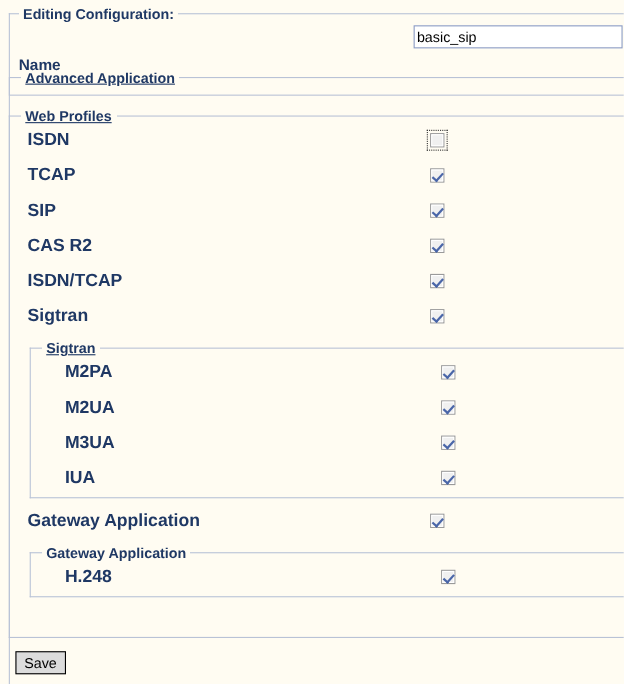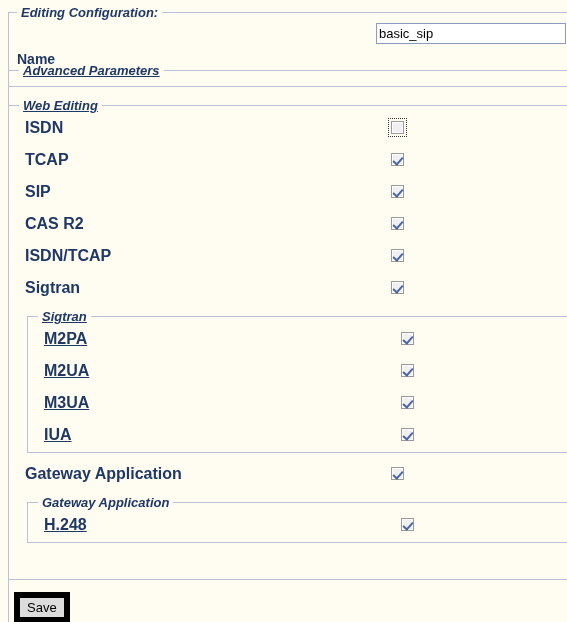--- a/index.html
+++ b/index.html
@@ -24,21 +24,20 @@
     margin: 0;
     padding: 0;
     background: transparent;
   }
   legend {
     font-weight: bold;
     font-size: 13px;
     color: #1F3864;
     padding: 0 4px;
     margin-left: 10px;
-    font-style: italic;
   }
   legend.link {
     text-decoration: underline;
     cursor: pointer;
   }
 
   
   .outer {
     position: absolute;
     left: 8px;
@@ -155,55 +154,55 @@
   }
 
   
   .nested {
     position: relative;
     margin: 4px 0 6px 18px;
     width: 572px;
     box-sizing: border-box;
     border-right: none;
   }
-  .nested > .row .lbl { left: 16px; text-decoration: underline; }
+  .nested > .row .lbl { left: 31px; }
 
   
   .save-btn {
     position: absolute;
     left: 14px;
     top: 592px;
     font-family: "Liberation Sans", sans-serif;
     font-size: 13px;
     color: #000;
     background: #DCDCDC;
-    border: 6px solid #000000;
+    border: 1px solid #000000;
     padding: 2px 7px;
     cursor: pointer;
     line-height: 15px;
   }
 </style>
 </head>
 <body>
 
 <fieldset class="outer">
   <legend>Editing Configuration:</legend>
 
   <div class="name-row">
     <span class="name-label">Name</span>
     <input class="name-input" type="text" value="basic_sip" style="">
   </div>
 </fieldset>
 
 <fieldset class="adv">
-  <legend class="link">Advanced Parameters</legend>
+  <legend class="link">Advanced Application</legend>
 </fieldset>
 
 <fieldset class="webprofiles">
-  <legend class="link">Web Editing</legend>
+  <legend class="link">Web Profiles</legend>
 
   <div class="row">
     <span class="lbl">ISDN</span>
     <span class="cb" style="left:382px;">
       <span class="checkbox focused"></span>
     </span>
   </div>
 
   <div class="row">
     <span class="lbl">TCAP</span>

